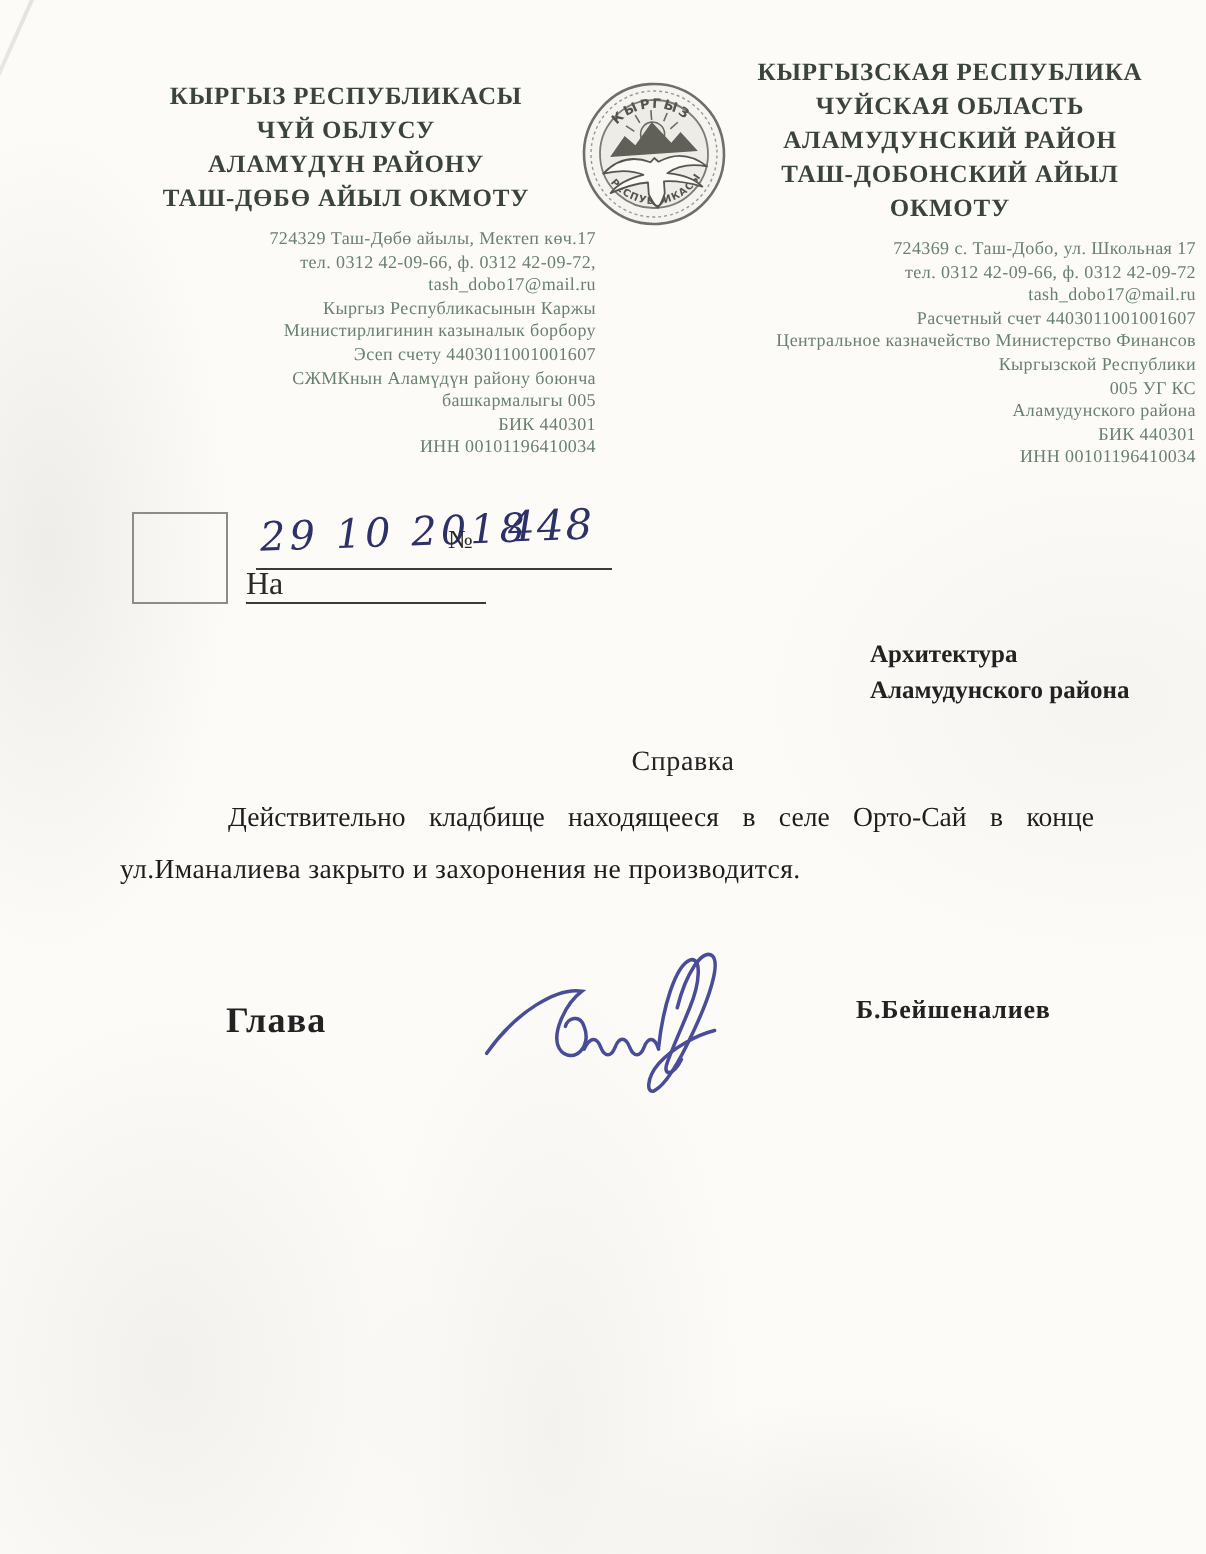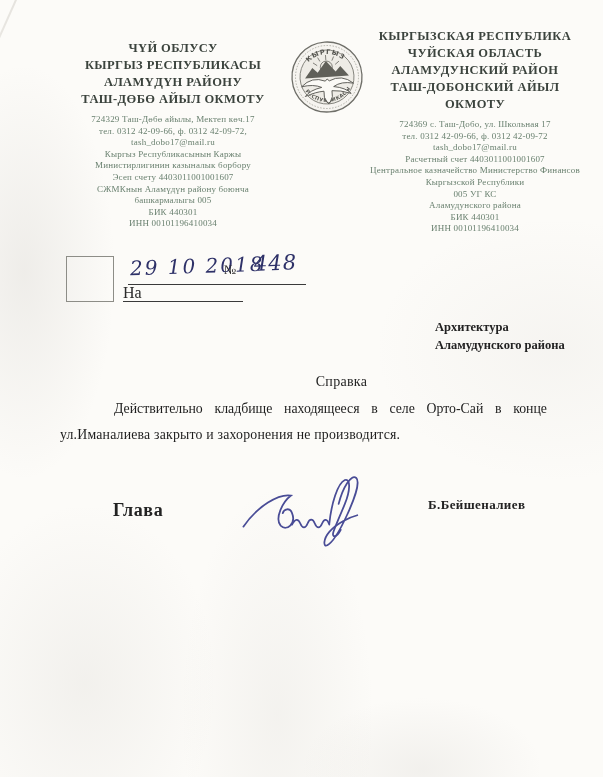--- a/index.html
+++ b/index.html
@@ -16,21 +16,21 @@
   }
   .crease {
     position:absolute; left:-14px; top:-30px; width:2px; height:190px;
     background:linear-gradient(#d9d6d0, #efede8); transform:rotate(24deg); opacity:.7;
   }
   .hdr { position:absolute; text-align:center; }
   .hdr-left  { left:48px;  top:40px; width:250px; }
   .hdr-right { left:352px; top:28px; width:246px; }
   .hdr-title div { font-weight:bold; font-size:12.5px; line-height:17px; letter-spacing:.4px; color:#3b433d; }
   .hdr-detail { margin-top:6px; }
-  .hdr-detail div { font-size:9px; line-height:11.6px; color:#69806f; letter-spacing:.2px; }
+  .hdr-detail div { font-size:9px; line-height:11.6px; color:#69806f; letter-spacing:.2px;text-align:right; }
   .emblem { position:absolute; left:289px; top:37px; width:76px; height:80px; transform:rotate(-4deg); opacity:.88; }
 
   .ref-box { position:absolute; left:66px; top:256px; width:46px; height:44px; border:1.5px solid #8d8d87; background:transparent; }
   .ref-line1 { position:absolute; left:128px; top:250px; width:178px; height:34px; border-bottom:1.4px solid #3a3a3a; }
   .hand { font-family:"DejaVu Serif", serif; font-style:italic; color:#2e3168; }
   .ref-date { position:absolute; left:2px; top:4px; font-size:20px; letter-spacing:2px; transform:rotate(-2deg); white-space:nowrap; }
   .ref-no   { position:absolute; left:96px; top:12px; font-size:13px; color:#2a2a2a; font-family:"Liberation Serif", serif; font-style:normal; }
   .ref-num  { position:absolute; left:126px; top:1px; font-size:21px; letter-spacing:1px; transform:rotate(-2deg); }
   .ref-line2 { position:absolute; left:123px; top:284px; width:120px; height:17px; border-bottom:1.4px solid #3a3a3a; font-size:16px; color:#2a2a2a; }
 
@@ -50,22 +50,22 @@
   .emblem text { font-family:"DejaVu Sans", sans-serif; font-weight:bold; }
 </style>
 </head>
 <body>
 
 <div class="page">
   <div class="crease"></div>
 
   <div class="hdr hdr-left">
     <div class="hdr-title">
+        <div>КЫРГЫЗ РЕСПУБЛИКАСЫ</div>
         <div>ЧҮЙ ОБЛУСУ</div>
-        <div>КЫРГЫЗ РЕСПУБЛИКАСЫ</div>
         <div>АЛАМҮДҮН РАЙОНУ</div>
         <div>ТАШ-ДӨБӨ АЙЫЛ ОКМОТУ</div>
       </div>
     <div class="hdr-detail">
         <div>724329 Таш-Дөбө айылы, Мектеп көч.17</div>
         <div>тел. 0312 42-09-66, ф. 0312 42-09-72,</div>
         <div>tash_dobo17@mail.ru</div>
         <div>Кыргыз Республикасынын Каржы</div>
         <div>Министирлигинин казыналык борбору</div>
         <div>Эсеп счету 4403011001001607</div>

